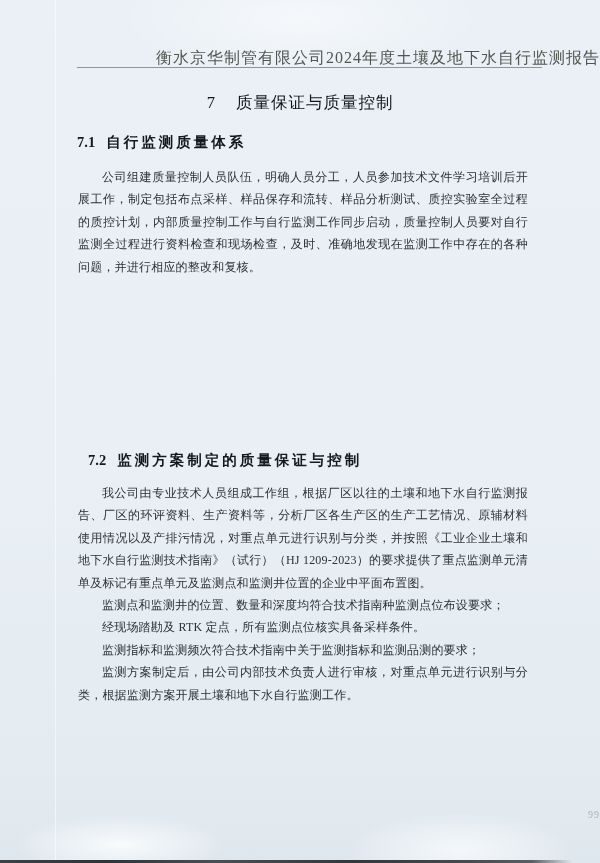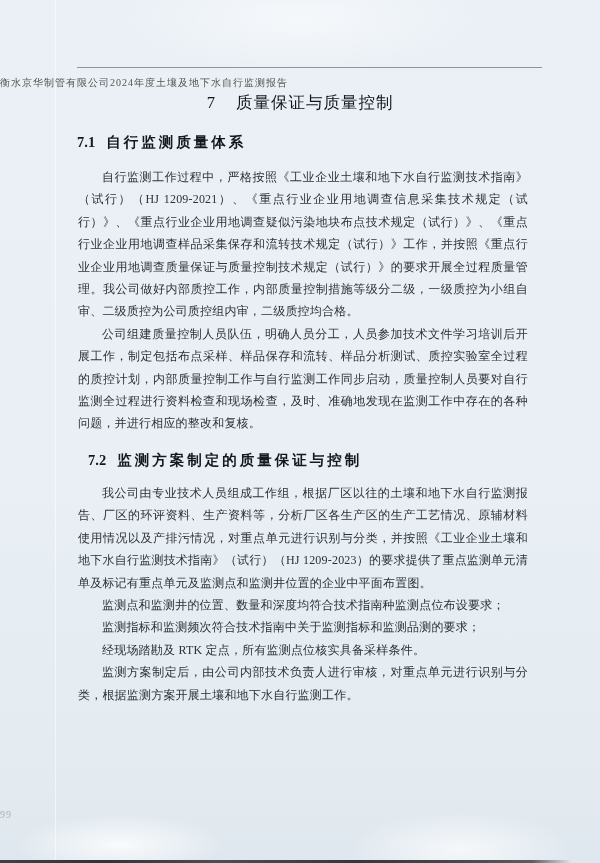--- a/index.html
+++ b/index.html
@@ -34,25 +34,24 @@
     left: 0; bottom: 0;
     width: 572px; height: 3px;
     background: linear-gradient(90deg,
       #3c4146 0%, #2f3438 18%, #4a4f54 38%, #33383c 62%,
       #45494e 80%, #595e62 93%, rgba(90,95,100,0) 100%);
   }
   .header-text {
     position: absolute;
     top: 48px; left: 0;
     width: 100%;
-    text-align: left;
-    font-size: 10px;
+    text-align: right;
+    font-size: 16px;
     letter-spacing: 1px;
     color: #4e5750;
-    margin-top: 28px;
   }
   .header-rule {
     position: absolute;
     top: 67px; left: 77px;
     width: 465px; height: 1px;
     background: #8d9696;
   }
   .chapter-title {
     position: absolute;
     top: 92px; left: 0;
@@ -103,21 +102,21 @@
     line-height: 22.4px;
     text-align: justify;
     text-indent: 2em;
     color: #2a3138;
     letter-spacing: 0.2px;
   }
   .page-number {
     position: absolute;
     top: 809px; left: 0;
     width: 100%;
-    text-align: left;
+    text-align: right;
     font-size: 10px;
     color: #a9b3b9;
     letter-spacing: 1px;
   }
 </style>
 </head>
 <body>
 
 <div class="page">
 
@@ -128,33 +127,32 @@
 
   <div class="chapter-title">
     <span class="chapter-number">7</span><span>质量保证与质量控制</span>
   </div>
 
   <div class="section-heading sec1-heading">
     <span class="sec-num">7.1</span><span class="sec-title">自行监测质量体系</span>
   </div>
 
   <div class="body-block-1">
-    <p class="body-para">自行监测工作过程中，严格按照《工业企业土壤和地下水自行监测技术指南》（试行）（HJ 1209-2021）、《重点行业企业用地调查信息采集技术规定（试行）》、《重点行业企业用地调查疑似污染地块布点技术规定（试行）》、《重点行业企业用地调查样品采集保存和流转技术规定（试行）》工作，并按照《重点行业企业用地调查质量保证与质量控制技术规定（试行）》的要求开展全过程质量管理。我公司做好内部质控工作，内部质量控制措施等级分二级，一级质控为小组自审、二级质控为公司质控组内审，二级质控均合格。</p>
     <p class="body-para">公司组建质量控制人员队伍，明确人员分工，人员参加技术文件学习培训后开展工作，制定包括布点采样、样品保存和流转、样品分析测试、质控实验室全过程的质控计划，内部质量控制工作与自行监测工作同步启动，质量控制人员要对自行监测全过程进行资料检查和现场检查，及时、准确地发现在监测工作中存在的各种问题，并进行相应的整改和复核。</p>
   </div>
 
   <div class="section-heading sec2-heading">
     <span class="sec-num">7.2</span><span class="sec-title">监测方案制定的质量保证与控制</span>
   </div>
 
   <div class="body-block-2">
     <p class="body-para">我公司由专业技术人员组成工作组，根据厂区以往的土壤和地下水自行监测报告、厂区的环评资料、生产资料等，分析厂区各生产区的生产工艺情况、原辅材料使用情况以及产排污情况，对重点单元进行识别与分类，并按照《工业企业土壤和地下水自行监测技术指南》（试行）（HJ 1209-2023）的要求提供了重点监测单元清单及标记有重点单元及监测点和监测井位置的企业中平面布置图。</p>
     <p class="body-para">监测点和监测井的位置、数量和深度均符合技术指南种监测点位布设要求；</p>
+    <p class="body-para">经现场踏勘及 RTK 定点，所有监测点位核实具备采样条件。</p>
     <p class="body-para">监测指标和监测频次符合技术指南中关于监测指标和监测品测的要求；</p>
-    <p class="body-para">经现场踏勘及 RTK 定点，所有监测点位核实具备采样条件。</p>
     <p class="body-para">监测方案制定后，由公司内部技术负责人进行审核，对重点单元进行识别与分类，根据监测方案开展土壤和地下水自行监测工作。</p>
   </div>
 
   <div class="page-number">99</div>
 
   <div class="scan-edge"></div>
 
 </div>
 
 </body></html>

